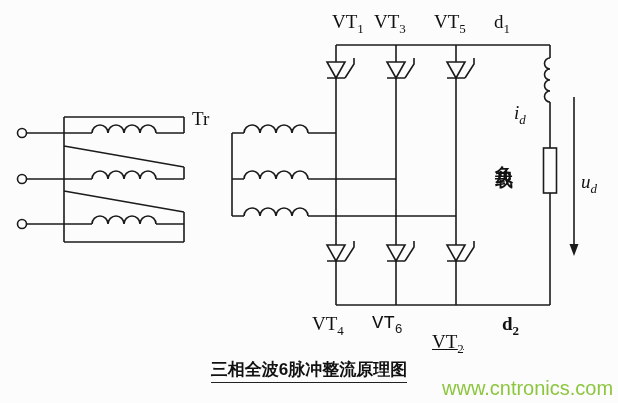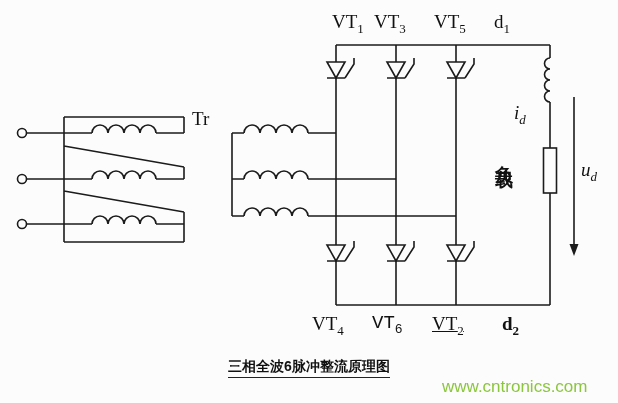--- a/index.html
+++ b/index.html
@@ -11,26 +11,26 @@
   svg { position:absolute; left:0; top:0; }
   .s  { fill:none; stroke:#1b1b1b; stroke-width:1.6; }
   .fillb { fill:#1b1b1b; stroke:none; }
   .lbl { position:absolute; font-size:19px; line-height:1; white-space:nowrap; }
   .lbl sub { font-size:13px; }
   .italic { font-style:italic; }
   .cjk { font-family:"Liberation Sans", sans-serif; font-weight:bold; font-size:18px; }
   .vertical { writing-mode:vertical-rl; letter-spacing:5px; }
   .caption {
     position:absolute; left:139px; top:358px; width:340px; text-align:center;
-    font-family:"Liberation Sans", sans-serif; font-weight:bold; font-size:14px;
+    font-family:"Liberation Sans", sans-serif; font-weight:bold; font-size:17px;
   }
   .caption-text { border-bottom:1.5px solid #222; padding-bottom:3px; }
   .watermark {
     position:absolute; left:442px; top:377px;
-    font-family:"Liberation Sans", sans-serif; font-size:17px; color:#8cc63e;
+    font-family:"Liberation Sans", sans-serif; font-size:20px; color:#8cc63e;
   }
 </style>
 </head>
 <body>
 
 <div class="stage">
 
   <svg width="618" height="403" viewBox="0 0 618 403">
 
     <g>
@@ -112,31 +112,31 @@
   <div class="lbl" style="left:494px; top:12px;">
     <span>d</span><sub>1</sub>
   </div>
 
   <div class="lbl" style="left:312px; top:314px;text-align:center;">
     <span>VT</span><sub>4</sub>
   </div>
   <div class="lbl" style="left:372px; top:314px;font-family:Liberation Mono, monospace;">
     <span>VT</span><sub>6</sub>
   </div>
-  <div class="lbl" style="left:432px; top:314px;text-decoration:underline;">
+  <div class="lbl" style="left:432px; top:332px;text-decoration:underline;">
     <span>VT</span><sub>2</sub>
   </div>
   <div class="lbl" style="left:502px; top:314px;font-weight:bold;">
     <span>d</span><sub>2</sub>
   </div>
 
   <div class="lbl italic" style="left:514px; top:103px;">
     <span>i</span><sub>d</sub>
   </div>
-  <div class="lbl italic" style="left:581px; top:160px;">
+  <div class="lbl italic" style="left:581px; top:172px;">
     <span>u</span><sub>d</sub>
   </div>
 
   <div class="lbl cjk vertical" style="left:495px; top:150px;">
     <span>负载</span>
   </div>
 
   <div class="caption">
     <span class="caption-text">三相全波6脉冲整流原理图</span>
   </div>

